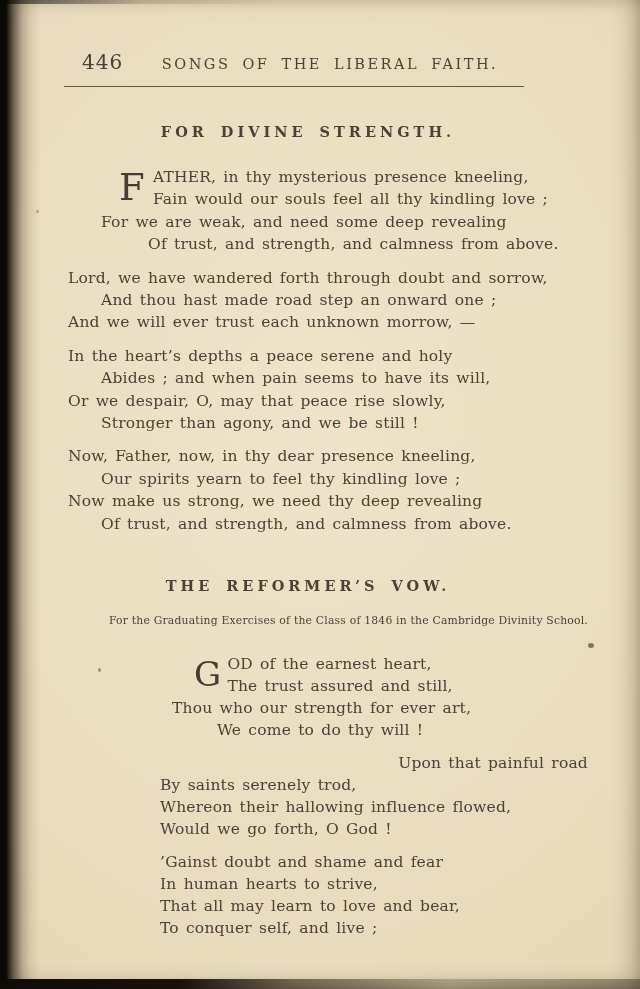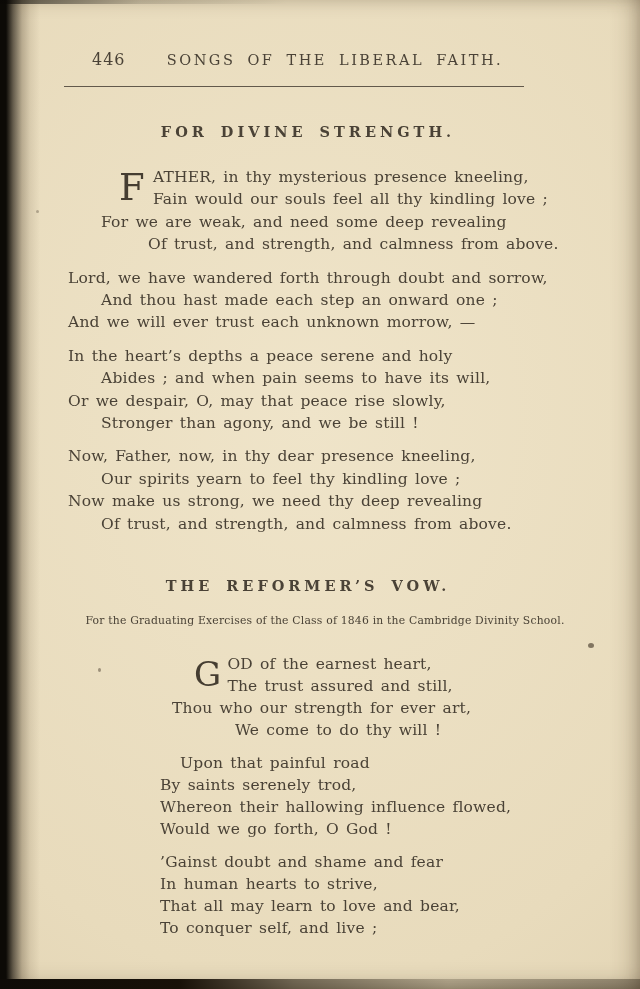--- a/index.html
+++ b/index.html
@@ -28,44 +28,44 @@
     background:linear-gradient(90deg,rgba(10,8,5,.65) 0%,rgba(10,8,5,.15) 22%,rgba(10,8,5,0) 45%);
   }
   .speck{position:absolute;border-radius:50%;background:#5d5140;}
   .speck.s1{right:46px;top:643px;width:6px;height:5px;opacity:.75;}
   .speck.s2{left:98px;top:668px;width:3px;height:4px;opacity:.55;}
   .speck.s3{left:36px;top:210px;width:3px;height:3px;opacity:.4;}
 
   .content{position:absolute;left:68px;top:0;width:520px;}
 
   header.running{display:flex;align-items:baseline;padding-top:50px;height:26px;}
-  .page-num{font-size:16px;letter-spacing:1px;min-width:60px;margin-left:24px;}
+  .page-num{font-size:20px;letter-spacing:1px;min-width:60px;margin-left:14px;}
   .running-head{flex:1;text-align:center;font-size:14.5px;letter-spacing:2.5px;word-spacing:5px;padding-right:70px;white-space:nowrap;}
   .header-rule{margin:10px 0 0 -4px;border:none;border-top:1.8px solid rgba(74,66,54,.85);width:460px;height:0;}
 
   h2.poem-title{margin:36px 0 0 0;text-align:center;font-weight:bold;font-size:14.5px;letter-spacing:4px;word-spacing:4px;white-space:nowrap;padding-right:40px;}
   h2.title-2{margin-top:42px;}
-  .poem-subtitle{margin-top:20px;text-align:center;font-size:10.8px;letter-spacing:.2px;white-space:nowrap;margin-left:-6px;}
+  .poem-subtitle{margin-top:20px;text-align:right;font-size:10.8px;letter-spacing:.2px;white-space:nowrap;margin-left:-6px;}
 
   .stanza{margin-top:11px;}
   .stanza-first{margin-top:26px;}
   .line{margin:0;font-size:15.5px;line-height:22.4px;letter-spacing:.2px;word-spacing:2px;white-space:nowrap;}
   .poem-2 .line{line-height:22px;}
 
   
   .poem-1 .stanza-cap{margin-left:33px;}
   .poem-1 .indent{margin-left:33px;}
   .poem-1 .stanza-cap .indent-lg{margin-left:47px;}
 
   
   .poem-2 .stanza{margin-left:92px;}
   .poem-2 .stanza-cap{margin-left:104px;}
   .poem-2 .indent{}
-  .poem-2 .indent-sm{margin-left:20px;}
-  .poem-2 .stanza-cap .indent-lg{margin-left:63px;}
+  .poem-2 .indent-sm{margin-left:20px;text-align:right;}
+  .poem-2 .stanza-cap .indent-lg{margin-left:45px;}
 
   .dropcap{
     float:left;font-size:37px;line-height:40px;padding:1px 8px 0 0;margin-top:1px;
     color:#453d31;
   }
   .poem-1 .dropcap{margin-left:18px;}
   .poem-2 .dropcap{font-size:34px;line-height:38px;margin-left:22px;padding-right:6px;}
 </style>
 </head>
 <body>
@@ -91,21 +91,21 @@
 
       <div class="stanza stanza-first stanza-cap">
         <p class="line has-dropcap"><span class="dropcap">F</span><span class="rest">ATHER, in thy mysterious presence kneeling,</span></p>
         <p class="line">Fain would our souls feel all thy kindling love ;</p>
         <p class="line">For we are weak, and need some deep revealing</p>
         <p class="line indent-lg">Of trust, and strength, and calmness from above.</p>
       </div>
 
       <div class="stanza">
         <p class="line">Lord, we have wandered forth through doubt and sorrow,</p>
-        <p class="line indent">And thou hast made each step an onward one ;</p>
+        <p class="line indent">And thou hast made road step an onward one ;</p>
         <p class="line">And we will ever trust each unknown morrow, —</p>
       </div>
 
       <div class="stanza">
         <p class="line">In the heart’s depths a peace serene and holy</p>
         <p class="line indent">Abides ; and when pain seems to have its will,</p>
         <p class="line">Or we despair, O, may that peace rise slowly,</p>
         <p class="line indent">Stronger than agony, and we be still !</p>
       </div>
 

